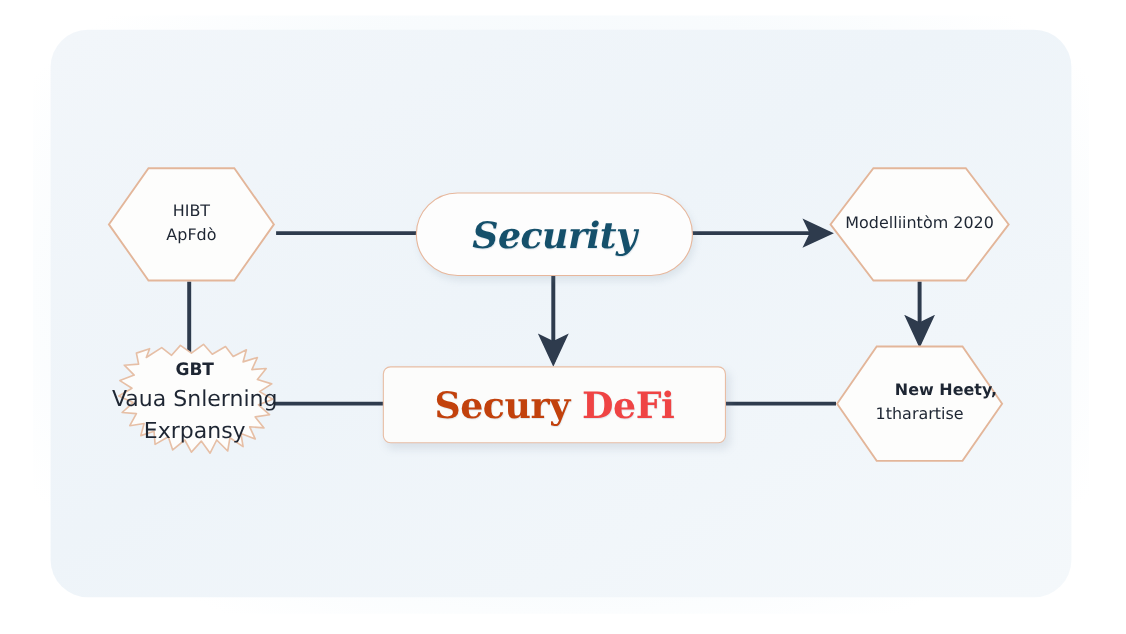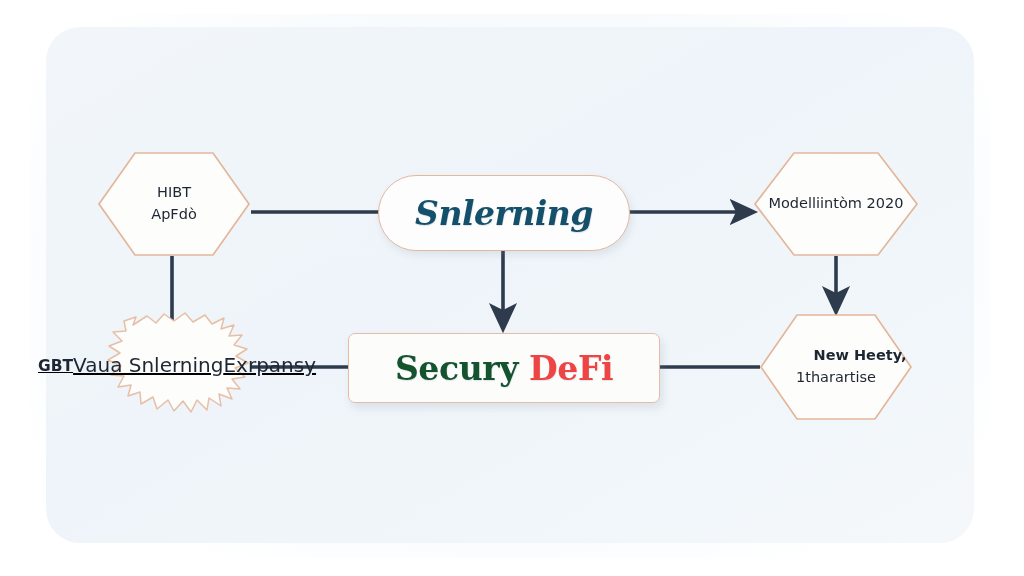--- a/index.html
+++ b/index.html
@@ -117,36 +117,35 @@
     align-items: center;
     justify-content: center;
   }
   .rect-text {
     font-family: "DejaVu Serif", serif;
     font-weight: 700;
     font-size: 33px;
     letter-spacing: -0.4px;
     text-shadow: 0.5px 1px 1px rgba(180,195,210,0.4);
   }
-  .rect-text .seg-dark { color: #14532d; }
+  .rect-text .seg-dark { color: #c2410c; }
   .rect-text .seg-light { color: #ef4444; }
 
   
   .blob-wrap { position: absolute; }
   .blob-text {
     position: absolute;
     left: 0; top: 0;
     width: 100%;
     height: 100%;
     display: flex;
-    flex-direction: row;
+    flex-direction: column;
     align-items: center;
     justify-content: center;
     text-align: left;
-    text-decoration: underline;
   }
   .blob-line {
     font-size: 20px;
     color: #1e2633;
     font-family: "DejaVu Sans", sans-serif;
     line-height: 1.48;
     white-space: nowrap;
   }
   .blob-line.bold { font-weight: 700; font-size: 15.5px; }
 </style>
@@ -190,21 +189,21 @@
     <svg class="hex-svg" width="156" height="108" viewBox="0 0 156 108">
       <polygon points="39,3 117,3 153,54 117,105 39,105 3,54" fill="#fdfdfc" stroke="#e3b69a" stroke-width="1.7"></polygon>
     </svg>
     <div class="hex-text">
       <div class="hex-line">HIBT</div>
       <div class="hex-line">ApFdò</div>
     </div>
   </div>
 
   <div class="pill">
-    <span class="pill-text">Snlerning</span>
+    <span class="pill-text">Security</span>
   </div>
 
   <div class="hex-wrap" style="left:752px; top:150px; width:168px; height:108px;">
     <svg class="hex-svg" width="168" height="108" viewBox="0 0 168 108">
       <polygon points="42,3 126,3 165,54 126,105 42,105 3,54" fill="#fdfdfc" stroke="#e3b69a" stroke-width="1.7"></polygon>
     </svg>
     <div class="hex-text">
       <div class="hex-line">Modelliintòm 2020</div>
     </div>
   </div>

